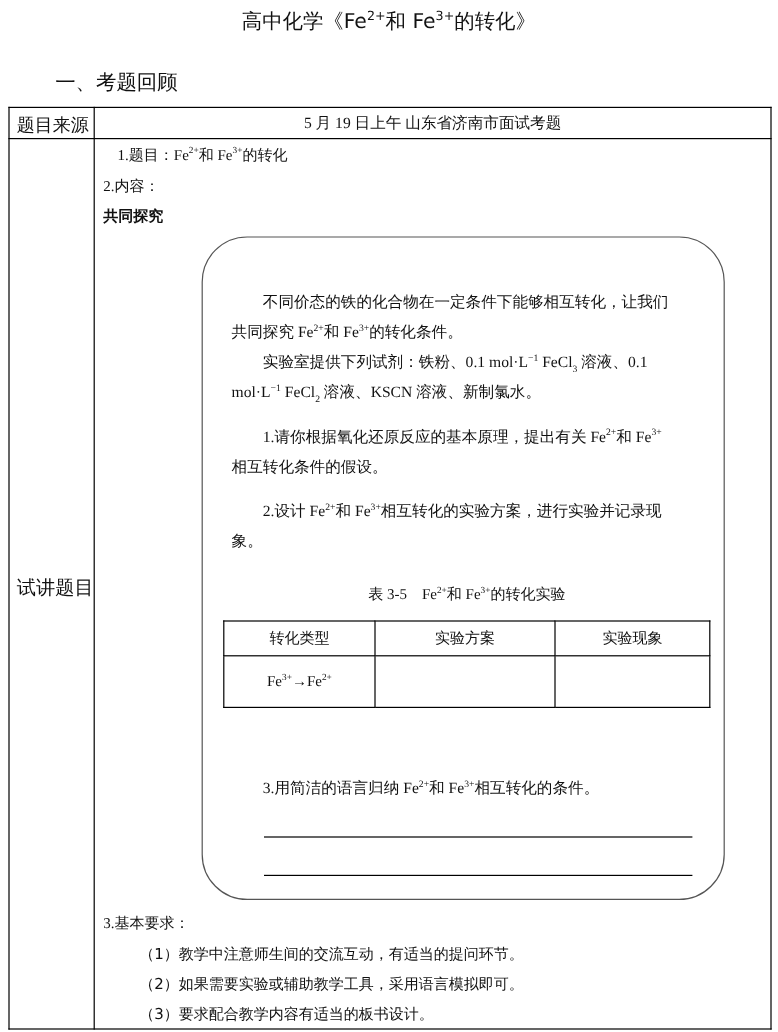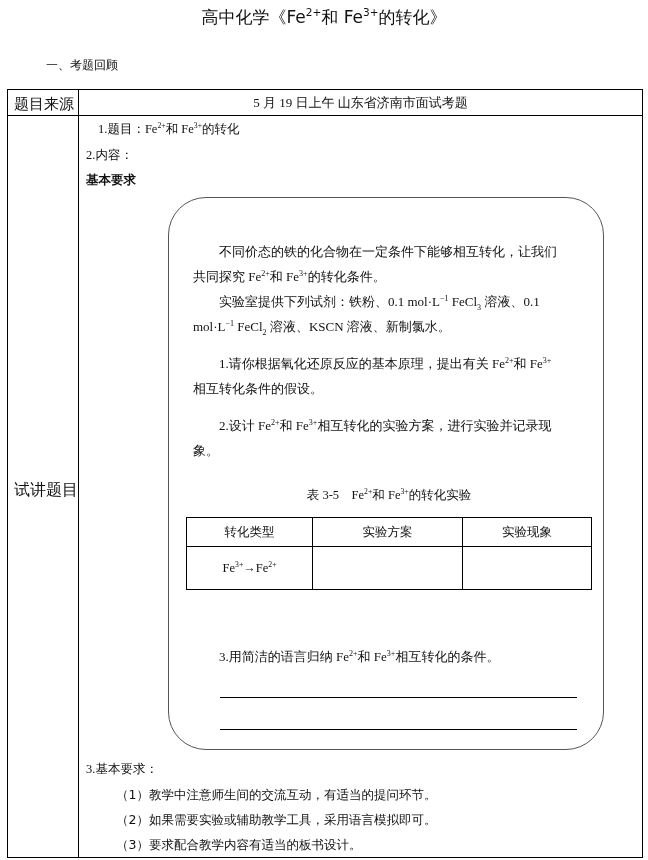--- a/index.html
+++ b/index.html
@@ -4,21 +4,21 @@
 <style>
   html, body { margin:0; padding:0; background:#ffffff; }
   body { width:648px; height:860px; position:relative; overflow:hidden;
          font-family:"DejaVu Sans","Liberation Sans",sans-serif; color:#111; }
   .serif { font-family:"Liberation Serif","DejaVu Serif",serif; }
   .abs { position:absolute; }
   sup { font-size:62%; line-height:0; vertical-align:super; }
   sub { font-size:62%; line-height:0; vertical-align:sub; }
 
   #doc-title { left:0; width:648px; top:6px; text-align:center; font-size:17px; }
-  #section-heading { left:46px; top:57px; font-size:12px; }
+  #section-heading { left:46px; top:57px; font-size:17px; }
 
   .line { position:absolute; background:#000; }
 
   .cell-text { position:absolute; font-size:12.5px; white-space:nowrap; }
 
   #rounded-box { position:absolute; left:168px; top:197px; width:436px; height:553px;
                  border:1.2px solid #555; border-radius:38px; box-sizing:border-box; }
 
   .para { position:absolute; left:193px; width:390px; font-size:13px; line-height:25px; }
   .para .indent { display:inline-block; width:26px; }
@@ -44,21 +44,21 @@
 <div class="line" style="left:78px;top:89px;width:1px;height:769px;"></div>
 <div class="line" style="left:642px;top:89px;width:1px;height:769px;"></div>
 
 <div class="cell-text" style="left:14px;top:95px;font-size:15px;">题目来源</div>
 <div class="cell-text serif" style="left:79px;width:563px;text-align:center;top:94px;font-size:13px;">5 月 19 日上午  山东省济南市面试考题</div>
 
 <div class="cell-text" style="left:14px;top:480px;font-size:16px;">试讲题目</div>
 
 <div class="cell-text serif" style="left:98px;top:121px;"><span>1.题目：Fe</span><sup>2+</sup><span>和 Fe</span><sup>3+</sup><span>的转化</span></div>
 <div class="cell-text serif" style="left:86px;top:147px;">2.内容：</div>
-<div class="cell-text" style="left:86px;top:172px;font-weight:bold;">基本要求</div>
+<div class="cell-text" style="left:86px;top:172px;font-weight:bold;">共同探究</div>
 
 <div id="rounded-box"></div>
 
 <div class="para serif" style="top:239px;"><span class="indent"></span><span>不同价态的铁的化合物在一定条件下能够相互转化，让我们</span><br><span>共同探究 Fe</span><sup>2+</sup><span>和 Fe</span><sup>3+</sup><span>的转化条件。</span></div>
 
 <div class="para serif" style="top:289px;"><span class="indent"></span><span>实验室提供下列试剂：铁粉、0.1 mol·L</span><sup>−1</sup><span> FeCl</span><sub>3</sub><span> 溶液、0.1</span><br><span>mol·L</span><sup>−1</sup><span> FeCl</span><sub>2</sub><span> 溶液、KSCN 溶液、新制氯水。</span></div>
 
 <div class="para serif" style="top:351px;"><span class="indent"></span><span>1.请你根据氧化还原反应的基本原理，提出有关 Fe</span><sup>2+</sup><span>和 Fe</span><sup>3+</sup><br><span>相互转化条件的假设。</span></div>
 
 <div class="para serif" style="top:413px;"><span class="indent"></span><span>2.设计 Fe</span><sup>2+</sup><span>和 Fe</span><sup>3+</sup><span>相互转化的实验方案，进行实验并记录现</span><br><span>象。</span></div>

